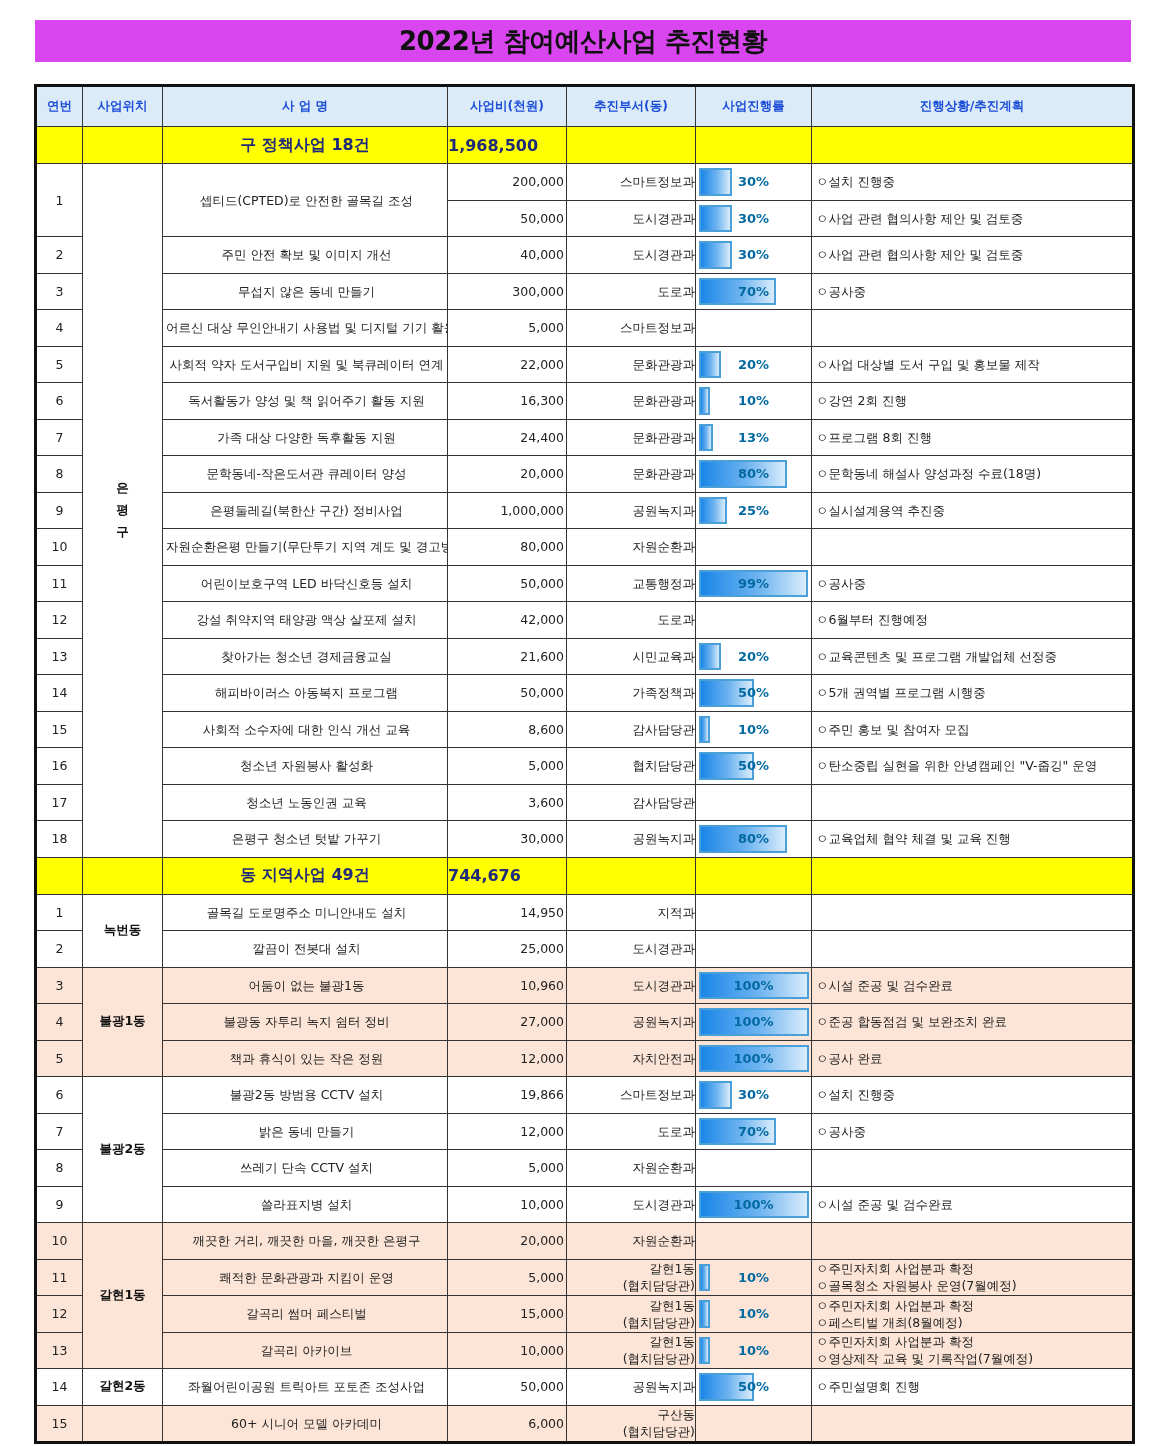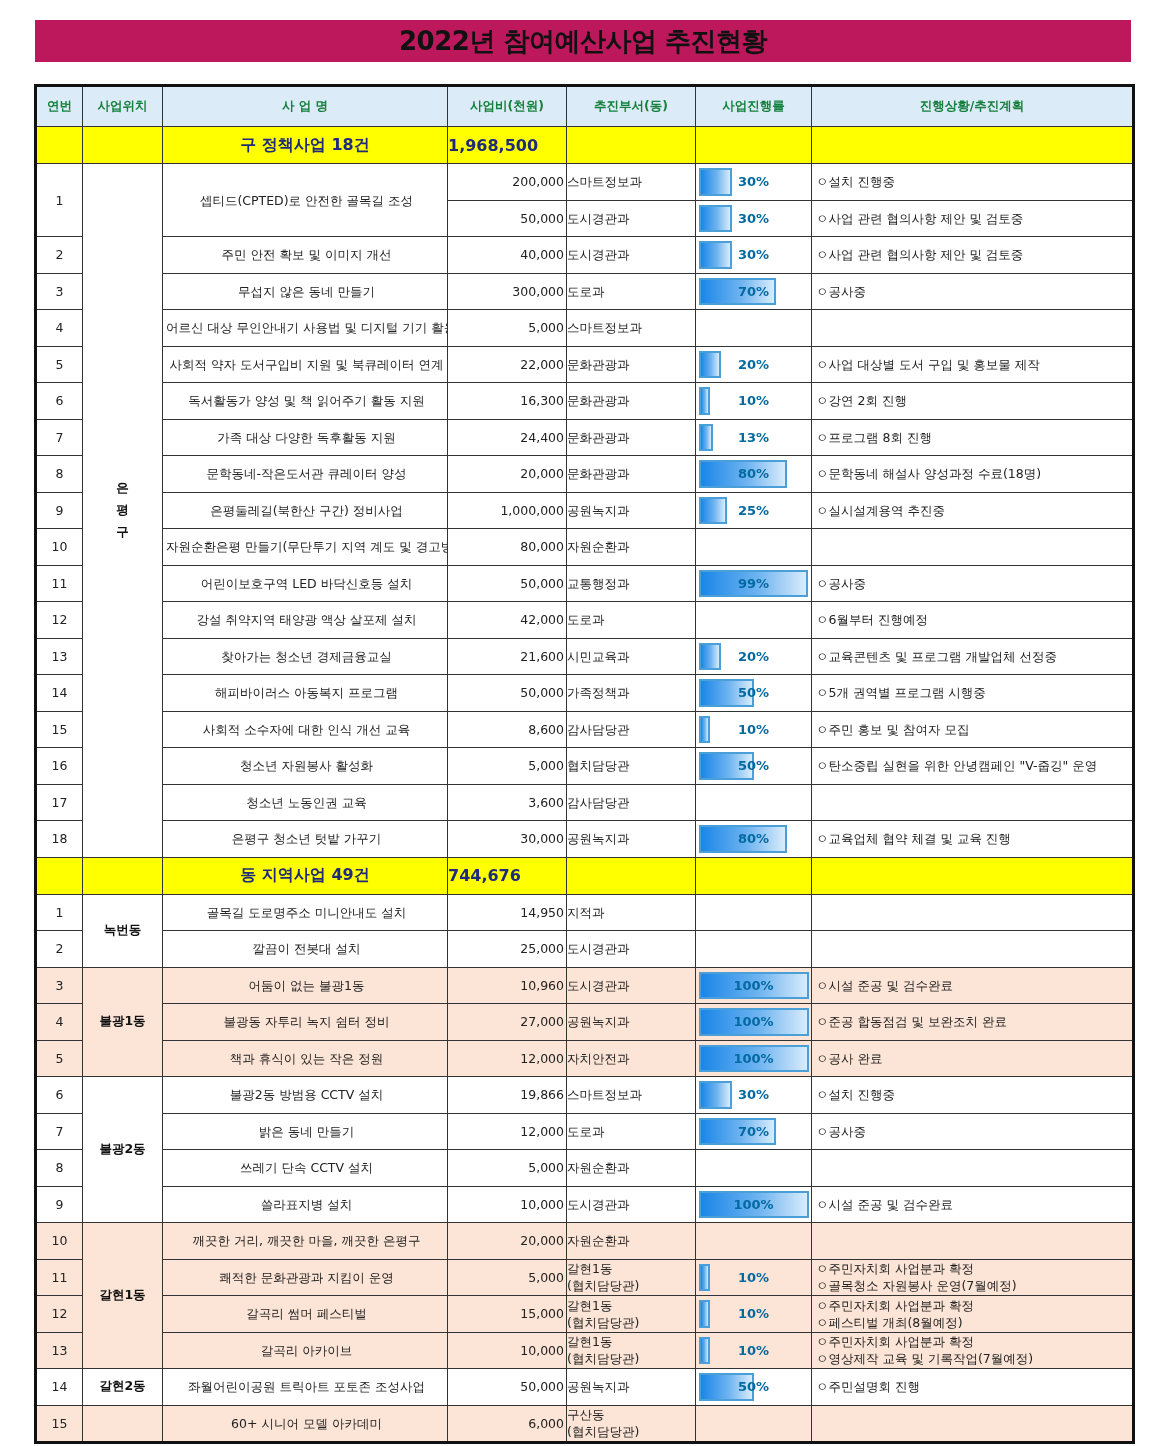--- a/index.html
+++ b/index.html
@@ -1,34 +1,34 @@
 <!DOCTYPE html>
 <html><head>
 <meta charset="utf-8">
 <style>
   html, body { margin:0; padding:0; background:#ffffff; }
   body { width:1160px; height:1446px; overflow:hidden; position:relative;
          font-family: "DejaVu Sans", "Liberation Sans", sans-serif; color:#222; }
   .title-bar { position:absolute; left:35px; top:20px; width:1096px; height:42px;
-               background:#be185d; display:flex; align-items:center; justify-content:center; }
+               background:#d946ef; display:flex; align-items:center; justify-content:center; }
   .title-bar h1 { margin:0; font-size:26px; font-weight:bold; color:#111; letter-spacing:-0.5px; }
   table.main { position:absolute; left:34px; top:84px; border-collapse:collapse;
                table-layout:fixed; width:1098px; border:3px solid #111; }
   table.main td, table.main th { border:1px solid #333; padding:0; font-size:12.5px;
                overflow:hidden; white-space:nowrap; }
-  th { background:#dcebf8; font-weight:bold; font-size:16px; height:39px; color:#15803d; }
+  th { background:#dcebf8; font-weight:bold; font-size:16px; height:39px; color:#1d4ed8; }
   tr.subtotal td { background:#ffff00; height:36px; font-weight:bold; color:#1f2a7a; font-size:16px; }
   tr.row td { height:35.5px; }
   tr.row.pink td { background:#fce4d6; }
   td.num { text-align:center; }
   td.loc { text-align:center; font-weight:bold; font-size:14px; color:#111; }
   td.loc.vertical { line-height:22px; white-space:normal; }
   td.name { text-align:center; padding-left:3px !important; white-space:normal; line-height:17px; }
   td.budget { text-align:right; padding-right:2px !important; }
-  td.dept { text-align:left; line-height:17px; white-space:normal; }
+  td.dept { text-align:right; line-height:17px; white-space:normal; }
   td.status { text-align:left; padding-left:4px !important; white-space:normal; line-height:17px; }
   td.progress { position:relative; }
   .bar { position:absolute; left:3px; top:4px; bottom:4px;
          background:linear-gradient(to right, #1a86e8 0%, #6fb4f0 55%, #d9ecfb 100%);
          border:2px solid #4b9fd8; box-sizing:border-box; }
   .pct { position:relative; display:block; text-align:center; font-weight:bold; font-size:13px; color:#0369a1; z-index:1; }
   .sub-title { text-align:center; }
   .sub-budget { text-align:left; padding-right:2px !important; }
 </style>
 </head>

